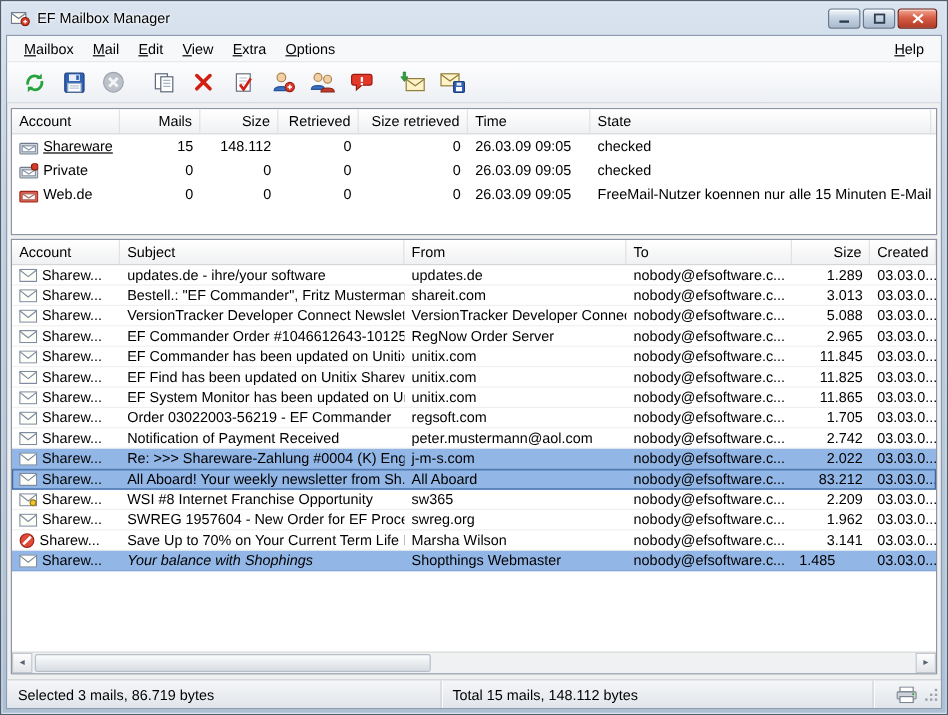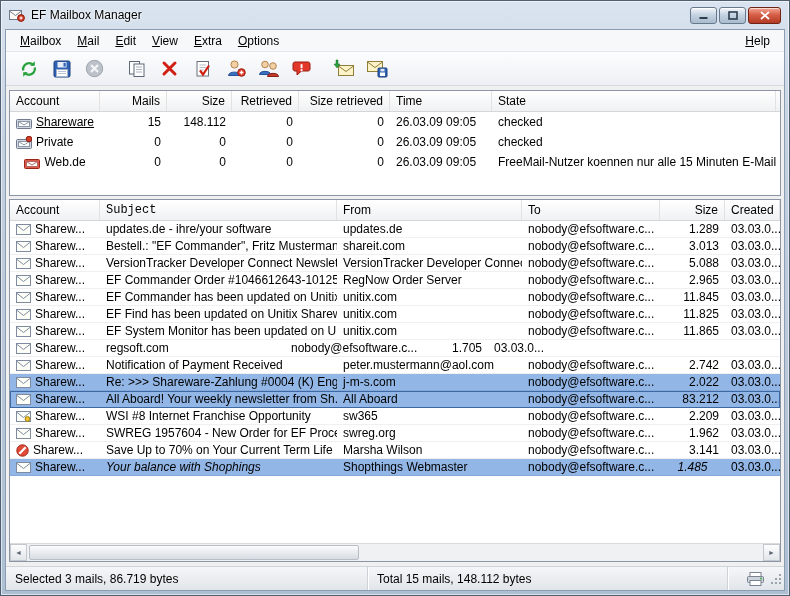--- a/index.html
+++ b/index.html
@@ -248,21 +248,21 @@
                 <span>Private</span>
               </div>
               <div class="cell" style="width: 67px; text-align: right;">0</div>
               <div class="cell" style="width: 65px; text-align: right;">0</div>
               <div class="cell" style="width: 67px; text-align: right;">0</div>
               <div class="cell" style="width: 91px; text-align: right;">0</div>
               <div class="cell" style="width: 102px; text-align: left;">26.03.09 09:05</div>
               <div class="cell" style="width: 284px; text-align: left;">checked</div>
             </div>
             <div class="account-row">
-              <div class="cell iconcell" style="width: 90px; text-align: left; justify-content: center;">
+              <div class="cell iconcell" style="width: 90px; text-align: left;">
                 <span class="rowicon">
                   <svg width="16" height="13" viewBox="0 0 16 13">
                     <rect x="0.5" y="3.5" width="15" height="9" rx="1" fill="#e0584a" stroke="#992618"></rect>
                     <rect x="2.5" y="5.5" width="11" height="5" fill="#fff" stroke="#b06a60"></rect>
                     <path d="M2.5 5.5 L8 9 L13.5 5.5" fill="none" stroke="#b06a60"></path>
                   </svg>
                 </span>
                 <span>Web.de</span>
               </div>
               <div class="cell" style="width: 67px; text-align: right;">0</div>
@@ -270,21 +270,21 @@
               <div class="cell" style="width: 67px; text-align: right;">0</div>
               <div class="cell" style="width: 91px; text-align: right;">0</div>
               <div class="cell" style="width: 102px; text-align: left;">26.03.09 09:05</div>
               <div class="cell" style="width: 284px; text-align: left;">FreeMail-Nutzer koennen nur alle 15 Minuten E-Mails ...</div>
             </div>
           </div>
       </div>
       <div class="panel mails-panel">
         <div class="table-header">
             <div class="hcell" style="width: 90px; text-align: left;">Account</div>
-            <div class="hcell" style="width: 237px; text-align: left; font-family: Liberation Mono, monospace;">Subject</div>
+            <div class="hcell" style="width: 237px; text-align: left;">Subject</div>
             <div class="hcell" style="width: 185px; text-align: left;">From</div>
             <div class="hcell" style="width: 138px; text-align: left;">To</div>
             <div class="hcell" style="width: 65px; text-align: right;">Size</div>
             <div class="hcell" style="width: 55px; text-align: left;">Created</div>
           </div>
         <div class="rows">
             <div class="mail-row">
               <div class="cell iconcell" style="width: 90px; text-align: left;">
                 <span class="rowicon">
                   <svg width="15" height="11" viewBox="0 0 15 11">
@@ -399,20 +399,21 @@
             <div class="mail-row">
               <div class="cell iconcell" style="width: 90px; text-align: left;">
                 <span class="rowicon">
                   <svg width="15" height="11" viewBox="0 0 15 11">
                     <rect x="0.5" y="0.5" width="14" height="10" fill="#fefef8" stroke="#7e8ba0"></rect>
                     <path d="M0.5 1 L7.5 6.5 L14.5 1" fill="none" stroke="#7e8ba0"></path>
                   </svg>
                 </span>
                 <span>Sharew...</span>
               </div>
+              <div class="cell" style="width: 237px; text-align: left;">Order 03022003-56219 - EF Commander</div>
               <div class="cell" style="width: 185px; text-align: left;">regsoft.com</div>
               <div class="cell" style="width: 138px; text-align: left;">nobody@efsoftware.c...</div>
               <div class="cell" style="width: 65px; text-align: right;">1.705</div>
               <div class="cell" style="width: 55px; text-align: left;">03.03.0...</div>
             </div>
             <div class="mail-row">
               <div class="cell iconcell" style="width: 90px; text-align: left;">
                 <span class="rowicon">
                   <svg width="15" height="11" viewBox="0 0 15 11">
                     <rect x="0.5" y="0.5" width="14" height="10" fill="#fefef8" stroke="#7e8ba0"></rect>
@@ -514,21 +515,21 @@
                   <svg width="15" height="11" viewBox="0 0 15 11">
                     <rect x="0.5" y="0.5" width="14" height="10" fill="#fefef8" stroke="#7e8ba0"></rect>
                     <path d="M0.5 1 L7.5 6.5 L14.5 1" fill="none" stroke="#7e8ba0"></path>
                   </svg>
                 </span>
                 <span>Sharew...</span>
               </div>
               <div class="cell" style="width: 237px; text-align: left; font-style: italic;">Your balance with Shophings</div>
               <div class="cell" style="width: 185px; text-align: left;">Shopthings Webmaster</div>
               <div class="cell" style="width: 138px; text-align: left;">nobody@efsoftware.c...</div>
-              <div class="cell" style="width: 65px; text-align: center; font-style: italic;">1.485</div>
+              <div class="cell" style="width: 65px; text-align: left;">1.485</div>
               <div class="cell" style="width: 55px; text-align: left;">03.03.0...</div>
             </div>
           </div>
         <div class="hscroll">
           <div class="sbtn">◄</div>
           <div class="strack">
               <div class="sthumb"></div>
             </div>
           <div class="sbtn">►</div>
         </div>

